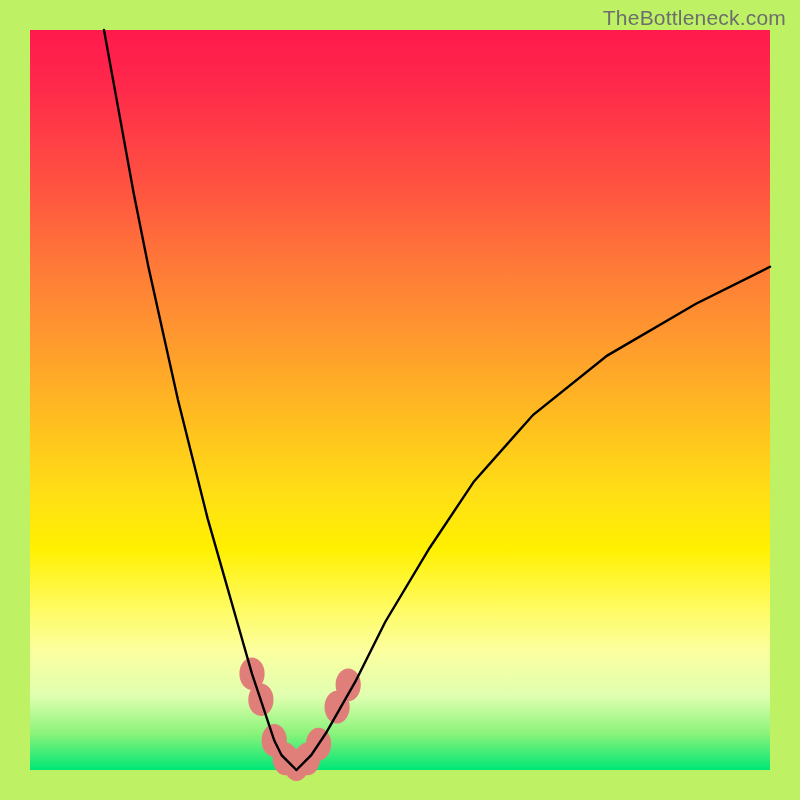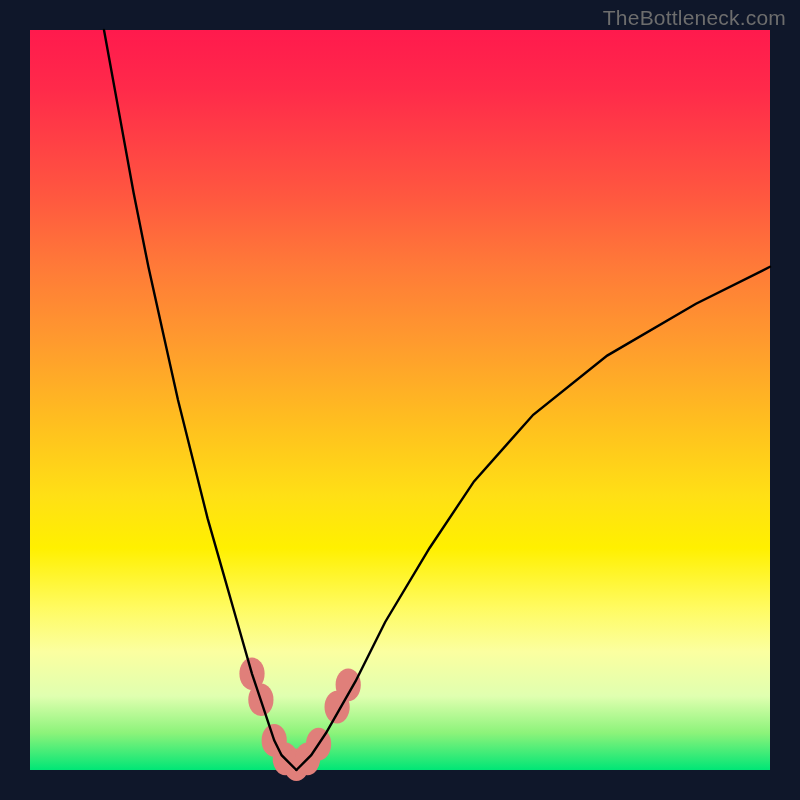--- a/index.html
+++ b/index.html
@@ -8,21 +8,21 @@
     width: 800px;
     height: 800px;
     background: #000;
     font-family: Arial, Helvetica, sans-serif;
     overflow: hidden;
   }
   .stage {
     position: relative;
     width: 800px;
     height: 800px;
-    background: #0f172a;
+    background: #bef264;
   }
   .plot-area {
     position: absolute;
     left: 30px;
     top: 30px;
     width: 740px;
     height: 740px;
     
     background: linear-gradient(to bottom,
       #ff1a4d 0%,

